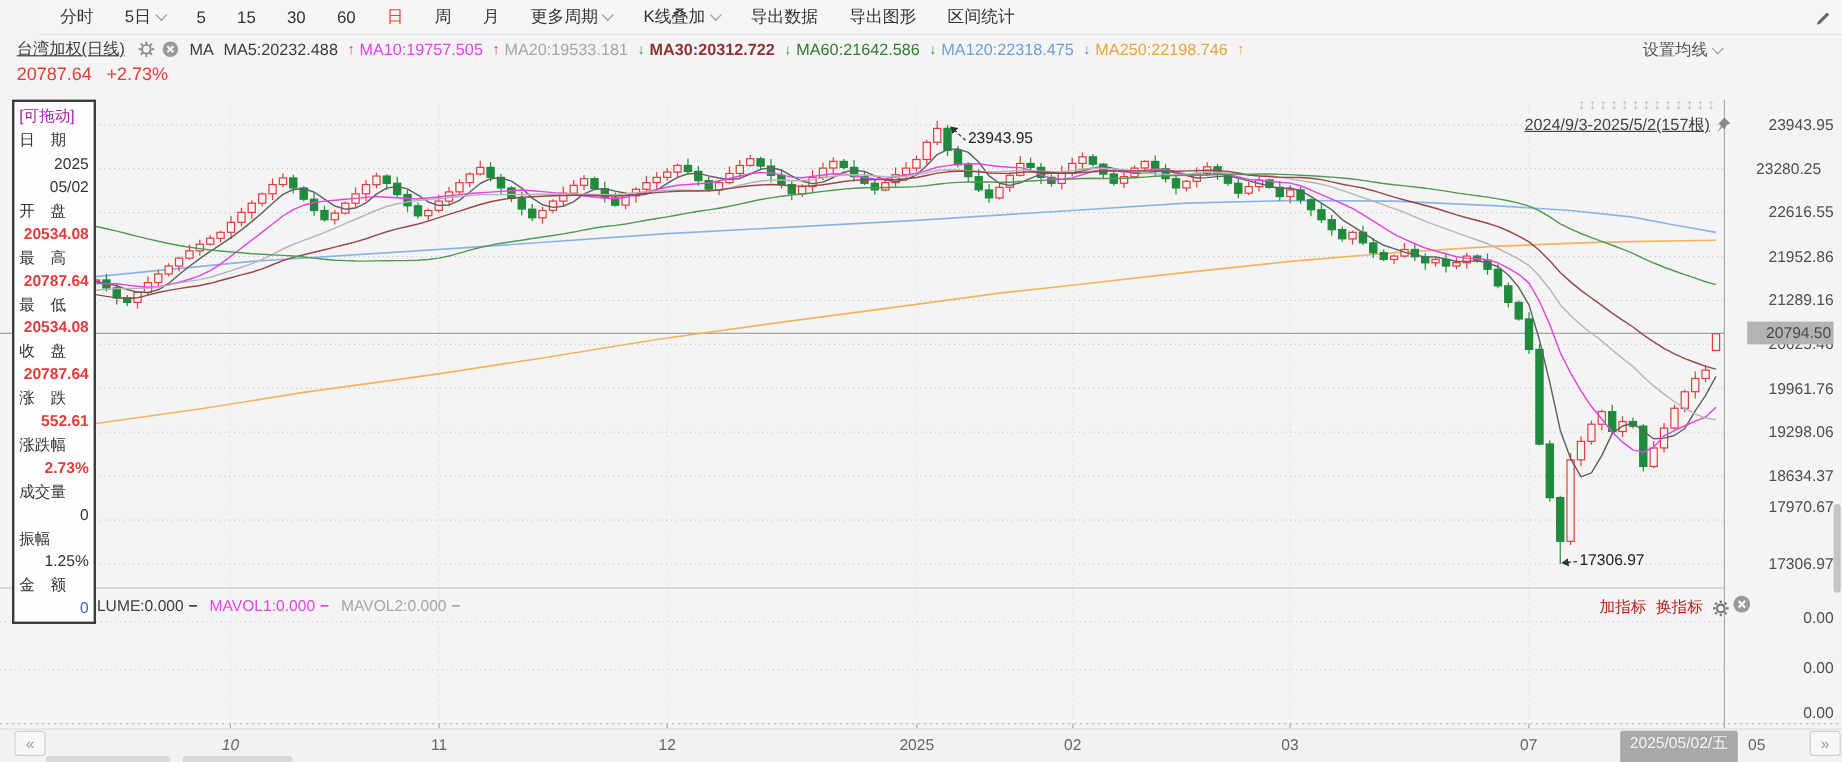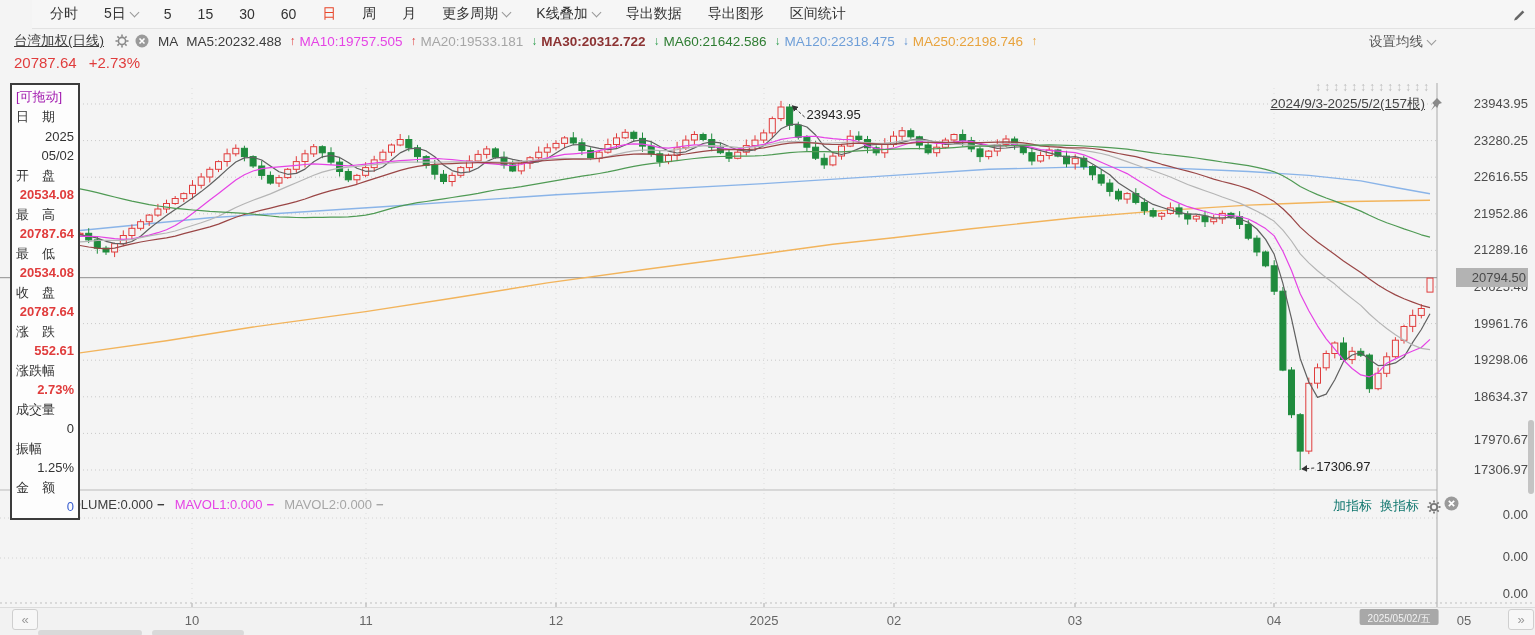--- a/index.html
+++ b/index.html
@@ -49,33 +49,33 @@
   .y-label{position:absolute;width:75px;text-align:right;font-size:13px;color:#4d4d4d;z-index:2;}
   .price-badge{
     position:absolute;left:1456px;width:72px;height:19px;background:#b3b3b3;color:#4a4a4a;
     font-size:13px;text-align:right;line-height:19px;padding-right:2px;box-sizing:border-box;z-index:2;
   }
   .annot{position:absolute;font-size:13px;color:#222;z-index:2;}
   
   .vol-legend{position:absolute;left:62px;top:496px;height:16px;display:flex;align-items:center;font-size:13px;z-index:2;white-space:nowrap;}
   .vol-item{margin-right:4px;}
   .vol-dash{margin-right:10px;font-weight:bold;}
-  .vol-actions{position:absolute;left:1333px;top:497px;display:flex;align-items:center;font-size:13px;color:#0f766e;z-index:2;}
+  .vol-actions{position:absolute;left:1333px;top:497px;display:flex;align-items:center;font-size:13px;color:#b91c1c;z-index:2;}
   .vol-action{margin-right:8px;cursor:pointer;}
   .vol-close{position:absolute;left:1444px;top:496px;z-index:2;cursor:pointer;}
   
   .x-axis-bar{position:absolute;left:0;top:607px;width:1535px;height:28px;background:#f2f2f2;border-top:1px solid #dcdcdc;z-index:2;}
   .x-tick{position:absolute;top:613px;transform:translateX(-50%);font-size:13px;color:#666;z-index:2;}
   .nav-btn{
     position:absolute;top:609px;width:26px;height:21px;background:#f7f7f7;border:1px solid #cfcfcf;border-radius:3px;
     color:#9a9a9a;font-size:13px;text-align:center;line-height:20px;cursor:pointer;z-index:3;box-sizing:border-box;
   }
   .date-badge{
-    position:absolute;top:609px;transform:translateX(-50%);height:16px;line-height:20px;background:#a8a8a8;color:#f2f2f2;
-    font-size:10px;padding:0 8px;border-radius:2px;z-index:3;white-space:nowrap;
+    position:absolute;top:609px;transform:translateX(-50%);height:27px;line-height:20px;background:#a8a8a8;color:#f2f2f2;
+    font-size:13px;padding:0 8px;border-radius:2px;z-index:3;white-space:nowrap;
   }
   .bottom-pill{position:absolute;top:630px;height:6px;background:#d9d9d9;border-radius:3px;z-index:3;}
   .vscroll{position:absolute;left:1528px;top:420px;width:6px;height:74px;background:#c4c4c4;border-radius:3px;z-index:3;cursor:pointer;}
 </style>
 </head>
 <body>
 
 <div class="toolbar">
   <div id="toolbar-items" style="display:flex;align-items:center;">
       <div class="tb-item">分时</div>
@@ -543,29 +543,29 @@
       <polyline points="80.0,236.3 88.7,236.4 97.3,236.5 106.0,237.6 114.6,238.6 123.3,239.4 131.9,238.9 140.6,237.2 149.2,235.1 157.9,232.7 166.5,229.7 175.2,225.5 183.8,220.1 192.5,213.4 201.2,206.7 209.8,200.1 218.5,193.4 227.1,186.7 235.8,180.0 244.4,174.7 253.1,171.0 261.7,168.7 270.4,167.6 279.0,166.9 287.7,166.1 296.3,165.3 305.0,164.5 313.7,163.8 322.3,164.3 331.0,164.8 339.6,165.4 348.3,165.8 356.9,165.0 365.6,164.1 374.2,163.1 382.9,162.2 391.5,161.3 400.2,160.6 408.8,160.1 417.5,159.5 426.2,158.9 434.8,158.4 443.5,159.0 452.1,159.7 460.8,160.5 469.4,161.4 478.1,162.3 486.7,163.3 495.4,164.2 504.0,165.0 512.7,165.6 521.3,164.5 530.0,162.1 538.7,159.8 547.3,157.8 556.0,156.1 564.6,154.4 573.3,153.8 581.9,153.1 590.6,152.5 599.2,150.6 607.9,148.7 616.5,146.7 625.2,144.7 633.8,143.8 642.5,144.1 651.2,145.7 659.8,147.6 668.5,148.1 677.1,147.0 685.8,145.8 694.4,144.8 703.1,145.0 711.7,146.5 720.4,147.9 729.0,149.1 737.7,148.9 746.3,147.3 755.0,145.8 763.7,144.3 772.3,142.2 781.0,139.4 789.6,138.0 798.3,137.0 806.9,136.4 815.6,136.4 824.2,137.7 832.9,138.7 841.5,139.3 850.2,139.7 858.8,141.8 867.5,145.9 876.2,148.6 884.8,149.3 893.5,148.2 902.1,145.5 910.8,142.7 919.4,141.6 928.1,142.2 936.7,143.3 945.4,143.4 954.0,142.0 962.7,140.8 971.3,141.3 980.0,143.3 988.7,145.4 997.3,146.1 1006.0,145.5 1014.6,144.7 1023.3,145.3 1031.9,147.4 1040.6,149.5 1049.2,150.4 1057.9,151.1 1066.5,151.9 1075.2,152.6 1083.8,154.8 1092.5,158.4 1101.2,162.2 1109.8,166.0 1118.5,169.8 1127.1,173.6 1135.8,178.9 1144.4,184.3 1153.1,189.6 1161.7,195.1 1170.4,199.2 1179.0,203.1 1187.7,206.7 1196.3,209.2 1205.0,211.5 1213.7,214.0 1222.3,215.1 1231.0,215.7 1239.6,216.5 1248.3,219.0 1256.9,223.4 1265.6,228.6 1274.2,235.9 1282.9,251.2 1291.5,270.5 1300.2,293.8 1308.8,310.7 1317.5,325.8 1326.2,338.8 1334.8,349.2 1343.5,360.0 1352.1,368.5 1360.8,374.9 1369.4,376.8 1378.1,372.7 1386.7,363.2 1395.4,358.9 1404.0,354.8 1412.7,351.0 1421.3,347.5 1430.0,339.4" fill="none" stroke="#e543e5" stroke-width="1.2" stroke-linejoin="round"></polyline>
       <polyline points="80.0,241.9 88.7,241.3 97.3,240.5 106.0,240.4 114.6,240.3 123.3,240.3 131.9,239.4 140.6,237.6 149.2,235.8 157.9,234.3 166.5,233.0 175.2,231.0 183.8,228.3 192.5,225.5 201.2,222.7 209.8,219.7 218.5,216.2 227.1,211.9 235.8,207.5 244.4,203.7 253.1,200.3 261.7,197.1 270.4,193.9 279.0,190.1 287.7,186.4 296.3,182.7 305.0,179.0 313.7,175.2 322.3,172.1 331.0,169.8 339.6,168.2 348.3,167.2 356.9,166.3 365.6,165.5 374.2,164.6 382.9,163.7 391.5,162.9 400.2,162.2 408.8,162.2 417.5,162.2 426.2,162.1 434.8,162.1 443.5,162.0 452.1,161.9 460.8,161.8 469.4,161.8 478.1,161.8 486.7,161.9 495.4,162.1 504.0,162.3 512.7,162.3 521.3,161.4 530.0,160.5 538.7,159.8 547.3,159.2 556.0,158.7 564.6,158.4 573.3,158.5 581.9,158.7 590.6,158.8 599.2,158.1 607.9,156.6 616.5,154.4 625.2,152.3 633.8,150.8 642.5,150.1 651.2,150.0 659.8,150.7 668.5,150.6 677.1,149.7 685.8,148.2 694.4,146.8 703.1,145.9 711.7,145.6 720.4,145.9 729.0,146.6 737.7,147.3 746.3,147.5 755.0,146.9 763.7,145.7 772.3,144.0 781.0,142.1 789.6,141.5 798.3,141.7 806.9,142.2 815.6,142.8 824.2,143.3 832.9,143.0 841.5,142.6 850.2,142.0 858.8,142.0 867.5,142.6 876.2,143.3 884.8,143.2 893.5,142.3 902.1,140.9 910.8,140.2 919.4,140.1 928.1,140.8 936.7,141.5 945.4,142.6 954.0,144.0 962.7,144.7 971.3,145.3 980.0,145.8 988.7,145.4 997.3,144.4 1006.0,143.5 1014.6,143.5 1023.3,144.3 1031.9,145.4 1040.6,145.8 1049.2,145.6 1057.9,146.2 1066.5,147.6 1075.2,149.0 1083.8,150.5 1092.5,151.9 1101.2,153.5 1109.8,155.7 1118.5,158.6 1127.1,161.6 1135.8,164.7 1144.4,167.7 1153.1,170.7 1161.7,173.8 1170.4,177.0 1179.0,180.8 1187.7,184.5 1196.3,187.6 1205.0,190.7 1213.7,193.8 1222.3,197.0 1231.0,200.0 1239.6,203.1 1248.3,207.1 1256.9,211.3 1265.6,215.9 1274.2,221.3 1282.9,230.2 1291.5,241.0 1300.2,253.9 1308.8,262.9 1317.5,270.8 1326.2,277.7 1334.8,284.1 1343.5,291.7 1352.1,298.6 1360.8,305.4 1369.4,314.0 1378.1,321.6 1386.7,328.5 1395.4,334.8 1404.0,340.3 1412.7,344.9 1421.3,348.4 1430.0,349.7" fill="none" stroke="#b5b5b5" stroke-width="1.2" stroke-linejoin="round"></polyline>
       <polyline points="80.0,245.5 88.7,247.0 97.3,248.2 106.0,248.8 114.6,248.1 123.3,245.9 131.9,243.8 140.6,242.0 149.2,240.5 157.9,239.1 166.5,237.9 175.2,236.1 183.8,233.7 192.5,231.4 201.2,229.1 209.8,226.9 218.5,224.1 227.1,220.6 235.8,217.2 244.4,214.5 253.1,212.3 261.7,210.2 270.4,208.1 279.0,205.9 287.7,203.8 296.3,201.6 305.0,199.0 313.7,195.9 322.3,193.1 331.0,190.7 339.6,188.7 348.3,186.7 356.9,184.3 365.6,181.4 374.2,178.6 382.9,175.9 391.5,173.1 400.2,170.4 408.8,168.1 417.5,166.4 426.2,165.1 434.8,164.3 443.5,163.9 452.1,163.6 460.8,163.2 469.4,163.0 478.1,162.7 486.7,162.6 495.4,162.9 504.0,163.1 512.7,163.3 521.3,162.9 530.0,162.0 538.7,161.2 547.3,160.5 556.0,159.9 564.6,159.3 573.3,159.2 581.9,159.1 590.6,159.0 599.2,158.4 607.9,157.2 616.5,155.9 625.2,154.8 633.8,154.1 642.5,153.8 651.2,154.1 659.8,154.9 668.5,155.1 677.1,154.8 685.8,154.0 694.4,152.7 703.1,151.3 711.7,150.3 720.4,149.8 729.0,149.7 737.7,149.7 746.3,149.6 755.0,149.0 763.7,147.9 772.3,146.2 781.0,144.3 789.6,143.2 798.3,142.7 806.9,142.7 815.6,143.2 824.2,144.1 832.9,144.5 841.5,144.4 850.2,143.7 858.8,143.2 867.5,143.4 876.2,143.8 884.8,144.3 893.5,144.2 902.1,143.7 910.8,143.1 919.4,142.5 928.1,142.5 936.7,142.4 945.4,142.4 954.0,142.4 962.7,142.5 971.3,142.5 980.0,142.7 988.7,142.4 997.3,142.2 1006.0,141.9 1014.6,142.1 1023.3,142.8 1031.9,144.2 1040.6,145.8 1049.2,146.6 1057.9,147.2 1066.5,147.8 1075.2,147.8 1083.8,147.9 1092.5,148.5 1101.2,149.7 1109.8,151.6 1118.5,153.5 1127.1,155.1 1135.8,156.7 1144.4,158.9 1153.1,161.6 1161.7,164.3 1170.4,166.7 1179.0,169.0 1187.7,171.2 1196.3,173.5 1205.0,176.2 1213.7,179.1 1222.3,181.5 1231.0,183.7 1239.6,186.0 1248.3,188.9 1256.9,192.5 1265.6,196.7 1274.2,201.6 1282.9,208.8 1291.5,217.3 1300.2,227.1 1308.8,234.9 1317.5,242.0 1326.2,248.3 1334.8,254.5 1343.5,260.9 1352.1,266.8 1360.8,272.5 1369.4,279.1 1378.1,284.9 1386.7,290.3 1395.4,294.9 1404.0,298.8 1412.7,302.1 1421.3,305.3 1430.0,307.6" fill="none" stroke="#9a4646" stroke-width="1.2" stroke-linejoin="round"></polyline>
       <polyline points="80.0,188.8 88.7,190.6 97.3,192.6 106.0,194.8 114.6,197.0 123.3,199.1 131.9,201.1 140.6,202.9 149.2,204.6 157.9,206.0 166.5,207.2 175.2,208.3 183.8,209.2 192.5,210.0 201.2,210.7 209.8,211.4 218.5,211.9 227.1,212.4 235.8,212.8 244.4,213.4 253.1,214.2 261.7,215.1 270.4,216.0 279.0,216.8 287.7,217.2 296.3,217.5 305.0,217.6 313.7,217.4 322.3,217.3 331.0,217.2 339.6,217.1 348.3,216.8 356.9,216.2 365.6,215.1 374.2,213.4 382.9,210.9 391.5,208.4 400.2,206.2 408.8,204.3 417.5,202.7 426.2,201.5 434.8,200.2 443.5,198.8 452.1,197.5 460.8,196.2 469.4,194.9 478.1,193.4 486.7,191.6 495.4,190.0 504.0,188.8 512.7,187.8 521.3,186.6 530.0,185.1 538.7,183.6 547.3,182.1 556.0,180.7 564.6,179.2 573.3,177.6 581.9,176.1 590.6,174.9 599.2,173.5 607.9,171.9 616.5,170.1 625.2,168.1 633.8,166.3 642.5,164.9 651.2,163.6 659.8,162.6 668.5,161.6 677.1,160.6 685.8,159.5 694.4,158.5 703.1,157.6 711.7,156.9 720.4,156.5 729.0,156.4 737.7,156.2 746.3,156.1 755.0,155.9 763.7,155.5 772.3,154.7 781.0,153.6 789.6,152.6 798.3,152.0 806.9,151.6 815.6,151.5 824.2,151.7 832.9,151.9 841.5,151.8 850.2,151.3 858.8,150.8 867.5,150.3 876.2,149.9 884.8,149.5 893.5,149.1 902.1,148.8 910.8,148.6 919.4,148.7 928.1,148.8 936.7,148.6 945.4,148.2 954.0,147.6 962.7,146.9 971.3,146.4 980.0,146.2 988.7,146.1 997.3,145.9 1006.0,145.8 1014.6,145.5 1023.3,145.3 1031.9,145.2 1040.6,145.1 1049.2,144.9 1057.9,145.0 1066.5,145.3 1075.2,145.5 1083.8,146.0 1092.5,146.5 1101.2,147.1 1109.8,147.6 1118.5,148.4 1127.1,149.2 1135.8,150.3 1144.4,151.6 1153.1,152.9 1161.7,154.0 1170.4,154.9 1179.0,155.8 1187.7,156.8 1196.3,158.0 1205.0,159.3 1213.7,160.7 1222.3,162.0 1231.0,163.1 1239.6,164.3 1248.3,165.7 1256.9,167.3 1265.6,169.3 1274.2,171.8 1282.9,175.8 1291.5,180.7 1300.2,186.5 1308.8,190.8 1317.5,194.6 1326.2,198.0 1334.8,201.1 1343.5,204.4 1352.1,207.6 1360.8,211.1 1369.4,215.3 1378.1,219.2 1386.7,222.7 1395.4,225.8 1404.0,228.9 1412.7,231.8 1421.3,234.8 1430.0,237.2" fill="none" stroke="#4f9a54" stroke-width="1.2" stroke-linejoin="round"></polyline>
       <line x1="804.6" y1="117" x2="792.6" y2="106.0" stroke="#333" stroke-width="1" stroke-dasharray="3,2" marker-end="url(#ah)"></line>
       <line x1="1314.2" y1="468" x2="1302.2" y2="469.0" stroke="#333" stroke-width="1" stroke-dasharray="3,2" marker-end="url(#ah)"></line>
     </svg></div>
 
 <div id="y-axis">
     <div class="y-label" style="left: 1453px; top: 96px;">23943.95</div>
-    <div class="y-label" style="left: 1453px; top: 132.6px;">23280.25</div>
+    <div class="y-label" style="left: 1453px; top: 132.6px; text-align: center;">23280.25</div>
     <div class="y-label" style="left: 1453px; top: 169.2px;">22616.55</div>
     <div class="y-label" style="left: 1453px; top: 205.8px;">21952.86</div>
     <div class="y-label" style="left: 1453px; top: 242.4px;">21289.16</div>
     <div class="y-label" style="left: 1453px; top: 279px;">20625.46</div>
     <div class="y-label" style="left: 1453px; top: 315.6px;">19961.76</div>
     <div class="y-label" style="left: 1453px; top: 352.2px;">19298.06</div>
     <div class="y-label" style="left: 1453px; top: 388.8px;">18634.37</div>
-    <div class="y-label" style="left: 1453px; top: 432px;">17970.67</div>
+    <div class="y-label" style="left: 1453px; top: 415px;">17970.67</div>
     <div class="y-label" style="left: 1453px; top: 462px;">17306.97</div>
   </div>
 <div class="price-badge" style="top:268px;">20794.50</div>
 
 <div class="annot" id="annot-high" style="left: 806.615px; top: 107px;">23943.95</div>
 <div class="annot" id="annot-low" style="left: 1316.19px; top: 459px;">17306.97</div>
 
 <div class="vol-legend">
     <span id="vol-items" style="display:flex;align-items:center;">
       <span class="vol-item" style="color: rgb(60, 60, 60);">VOLUME:0.000</span>
@@ -598,27 +598,27 @@
     <path d="M4.8 4.8 L10.2 10.2 M10.2 4.8 L4.8 10.2" stroke="#fff" stroke-width="1.7"></path>
   </svg>
 <div id="vol-axis">
     <div class="y-label" style="left: 1453px; top: 507px;">0.00</div>
     <div class="y-label" style="left: 1453px; top: 549px;">0.00</div>
     <div class="y-label" style="left: 1453px; top: 586px;">0.00</div>
   </div>
 
 <div class="x-axis-bar"></div>
 <div id="x-ticks">
-    <div class="x-tick" style="left: 192px;">10</div>
+    <div class="x-tick" style="left: 192px; font-style: italic;">10</div>
     <div class="x-tick" style="left: 366px;">11</div>
     <div class="x-tick" style="left: 556px;">12</div>
     <div class="x-tick" style="left: 764px;">2025</div>
     <div class="x-tick" style="left: 894px;">02</div>
     <div class="x-tick" style="left: 1075px;">03</div>
-    <div class="x-tick" style="left: 1274px;">04</div>
+    <div class="x-tick" style="left: 1274px;">07</div>
     <div class="x-tick" style="left: 1464px;">05</div>
   </div>
 <div class="nav-btn" style="left:12px;">«</div>
 <div class="nav-btn" style="left:1508px;">»</div>
 <div class="date-badge" id="date-badge" style="left: 1399px;">2025/05/02/五</div>
 <div class="bottom-pill" style="left:38px;width:104px;"></div>
 <div class="bottom-pill" style="left:152px;width:92px;"></div>
 <div class="vscroll"></div>
 
 </body></html>

